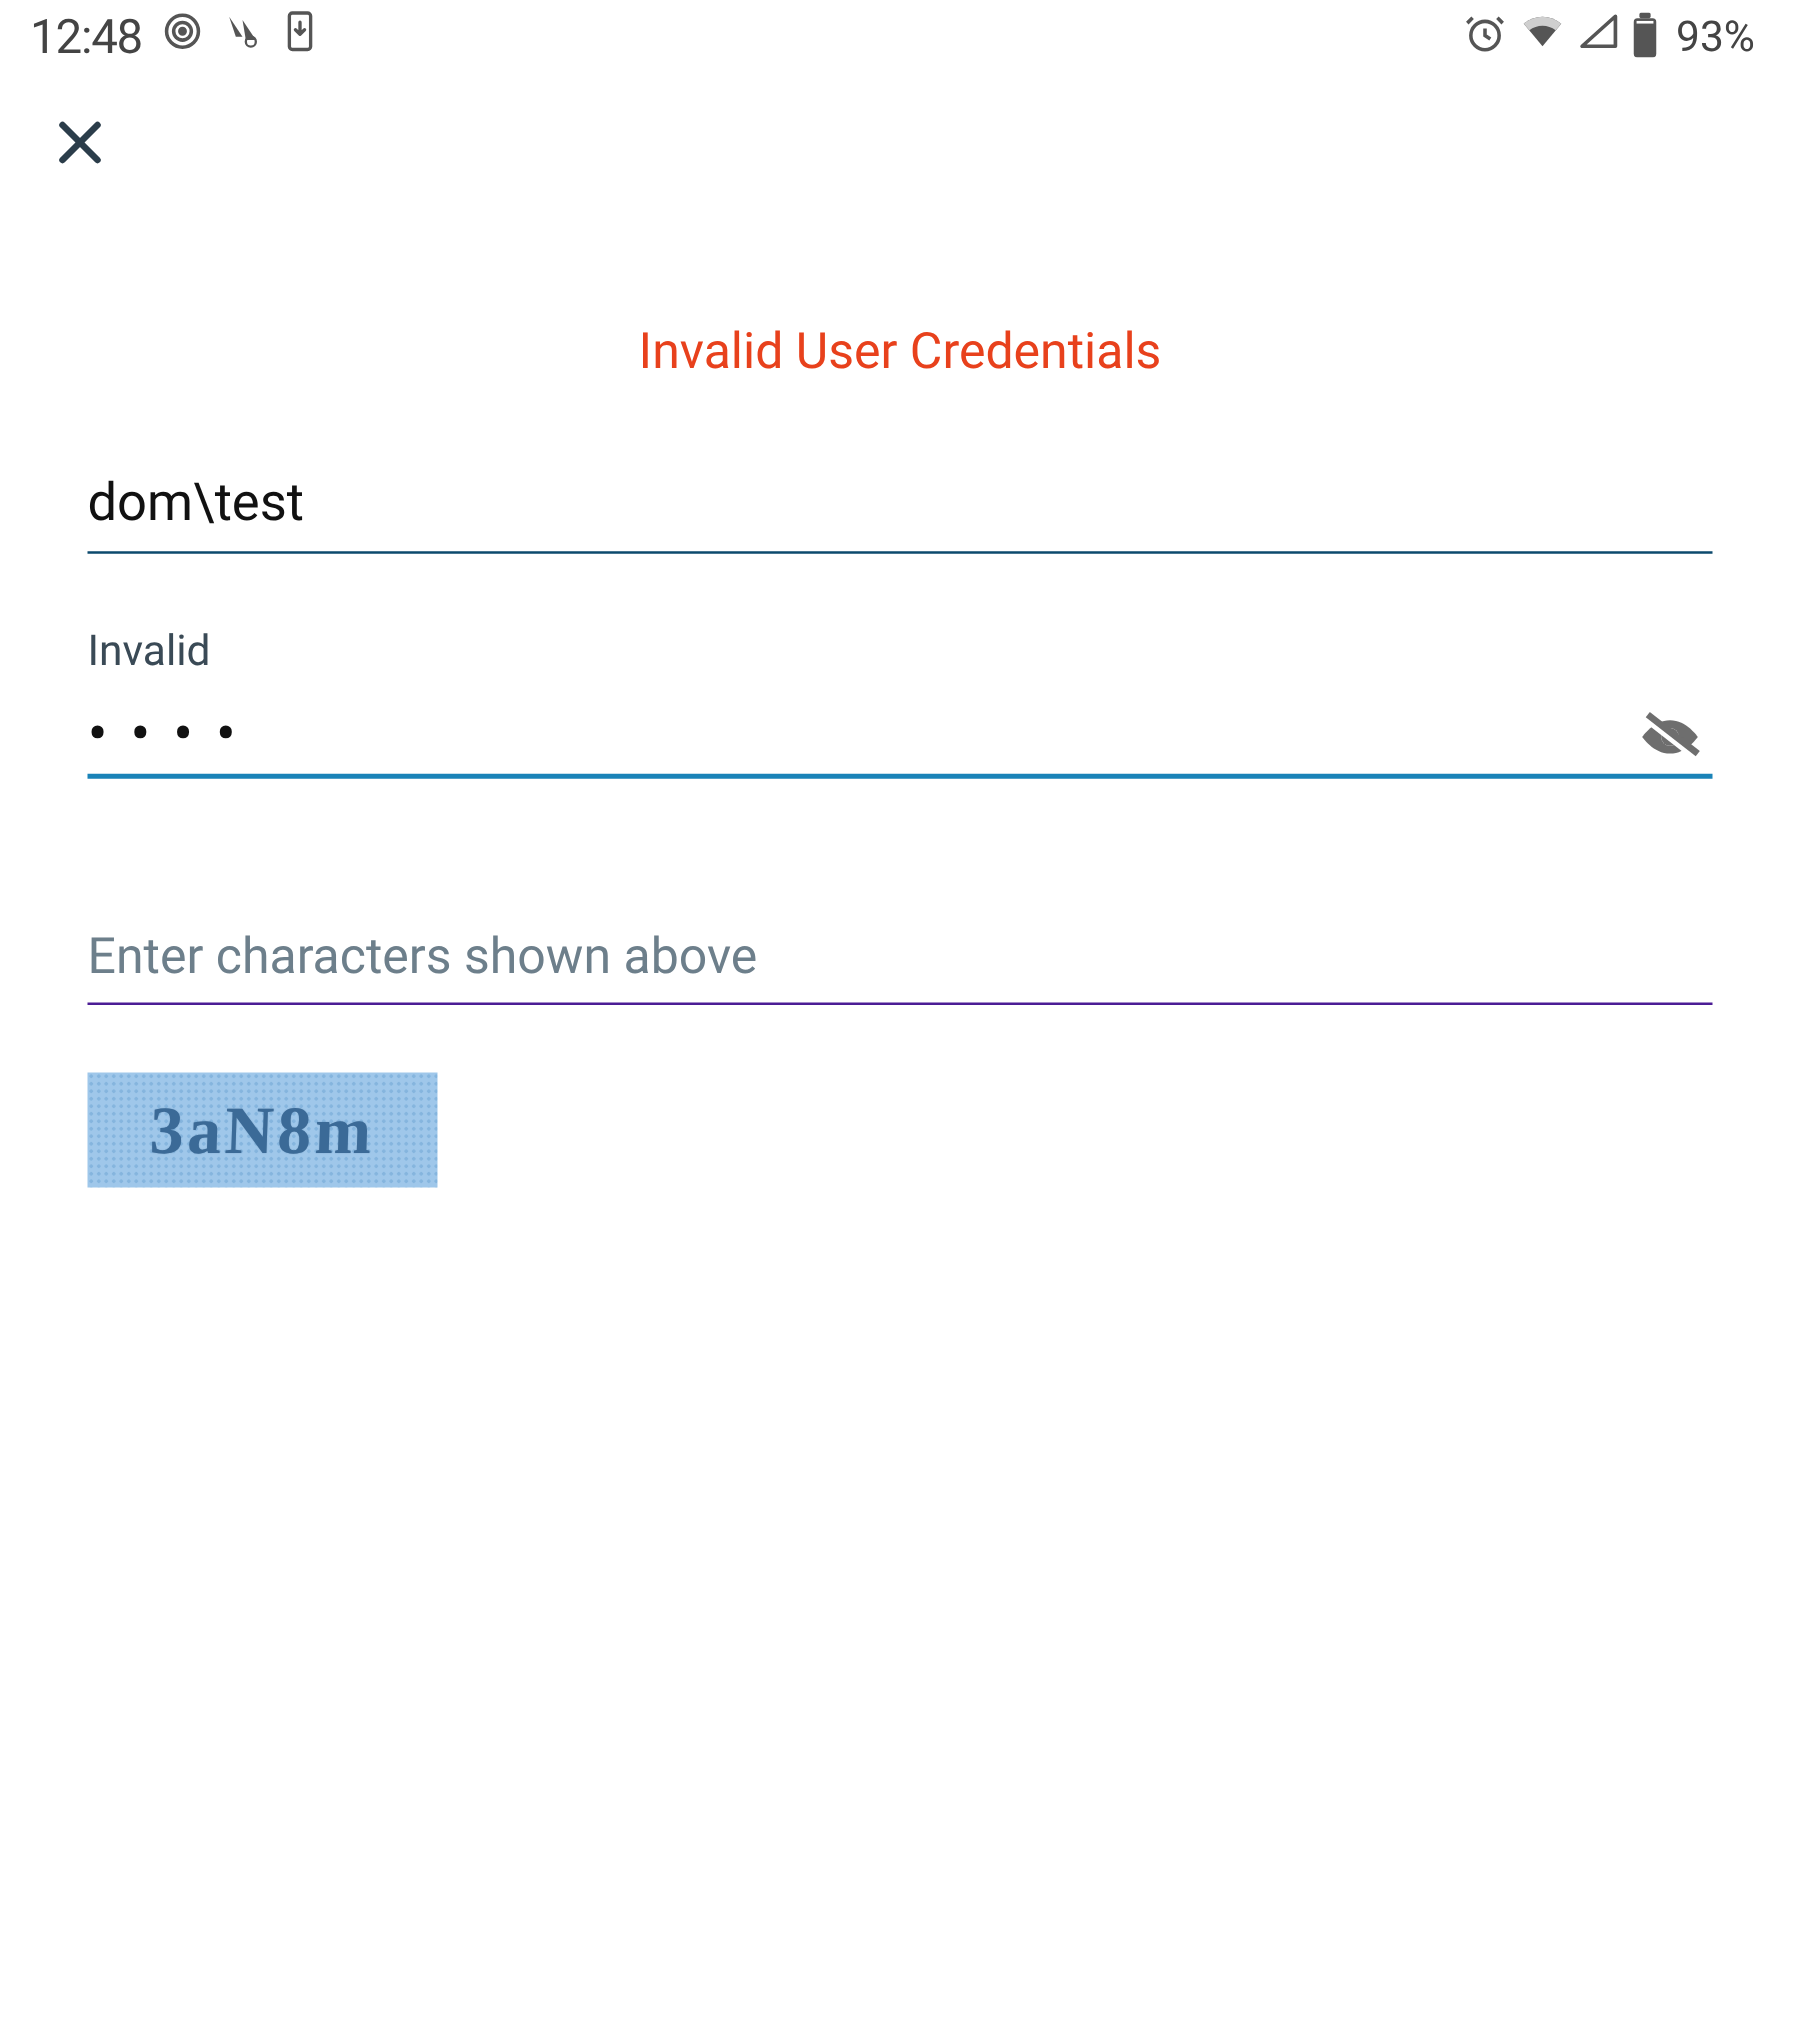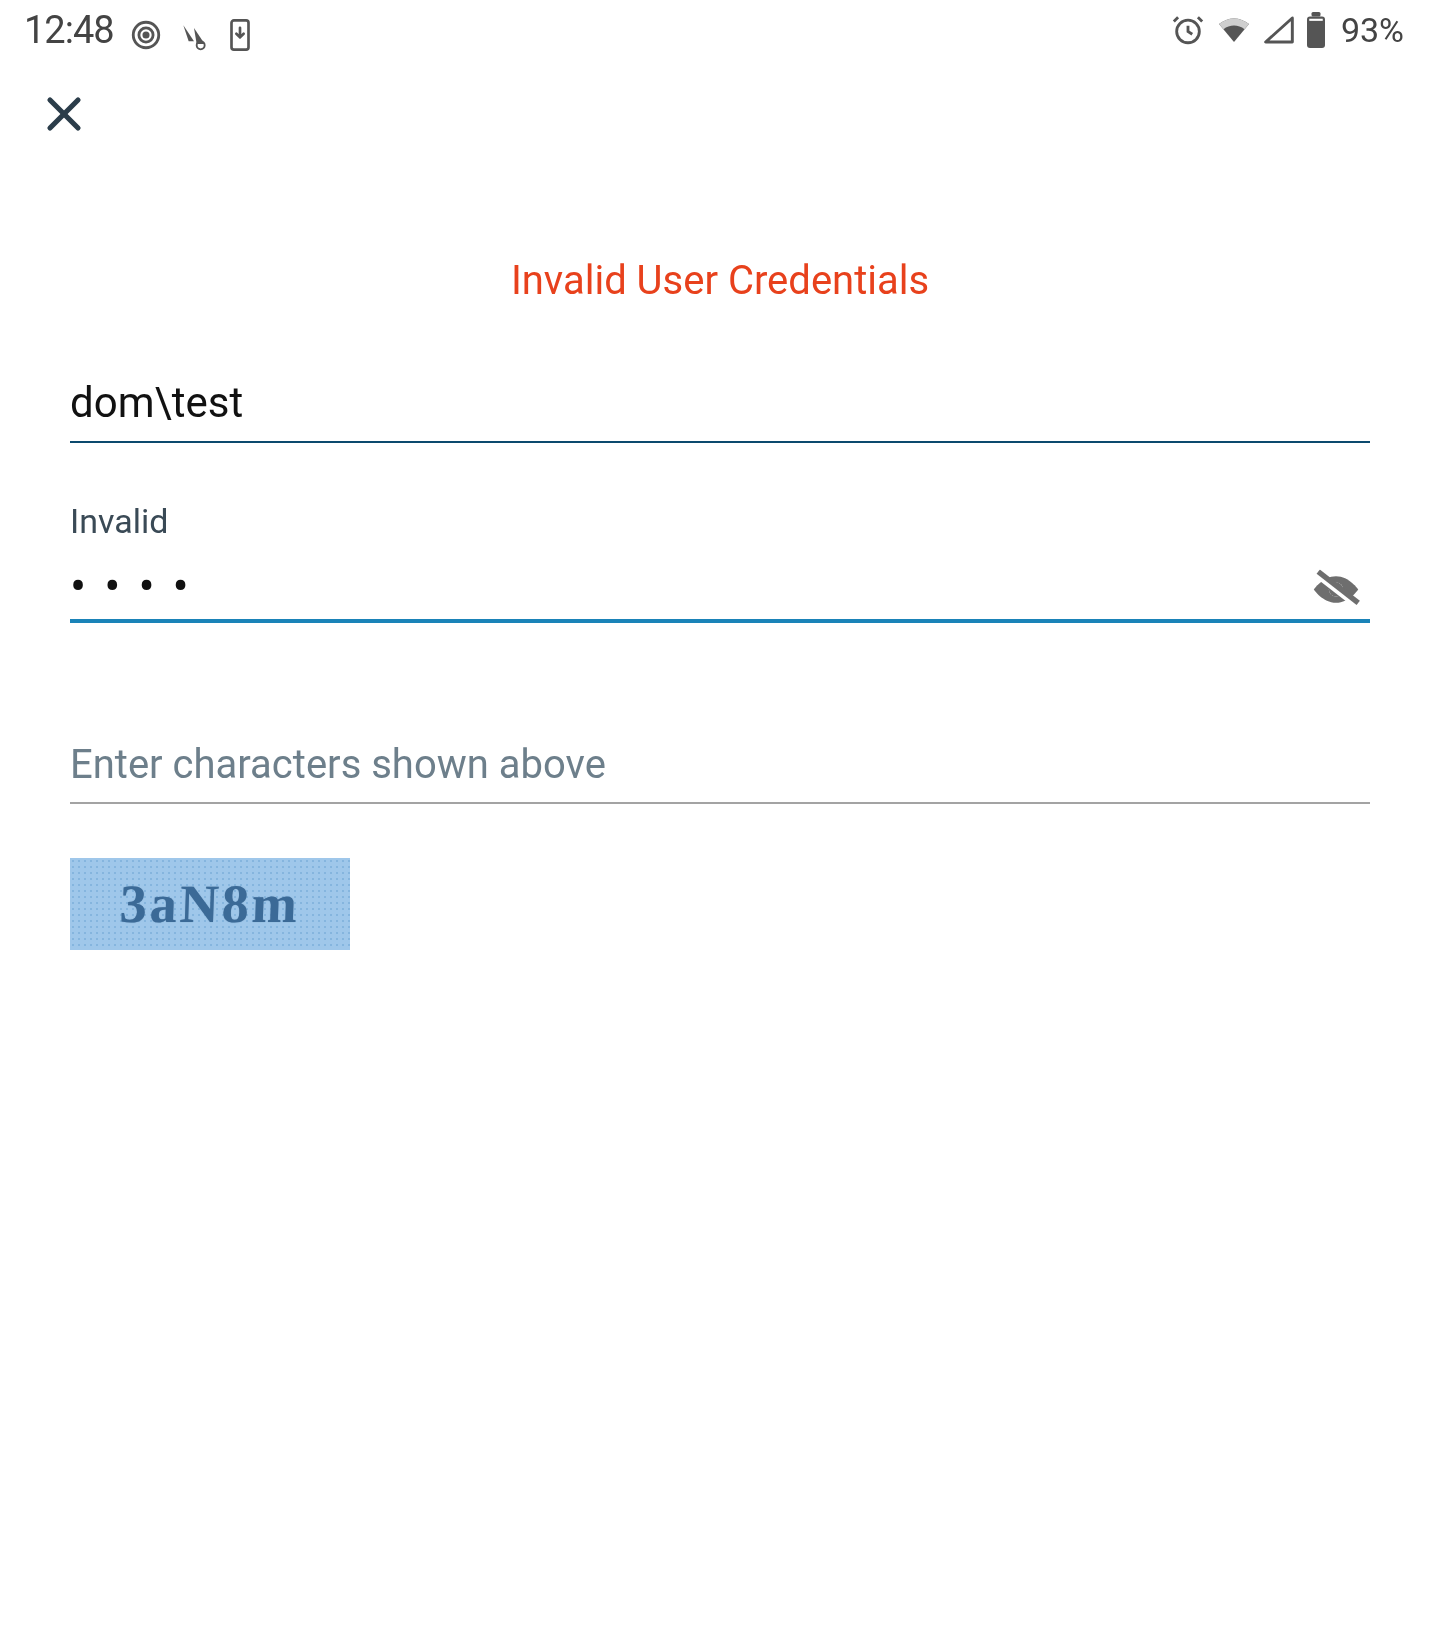--- a/index.html
+++ b/index.html
@@ -7,22 +7,22 @@
     
     
     .status-bar {
       display: flex;
       align-items: center;
       justify-content: space-between;
       padding: 12px 36px 12px 24px;
       height: 60px;
       color: #555;
     }
-    .status-left { display: flex; align-items: flex-end; gap: 15px; }
-    .status-right { display: flex; align-items: center; gap: 10px; }
+    .status-left { display: flex; align-items: flex-start; gap: 15px; }
+    .status-right { display: flex; align-items: flex-start; gap: 10px; }
     .status-time { font-size: 38px; font-weight: 400; color: #444; letter-spacing: -1px; }
     .status-icon { display: inline-flex; align-items: center; justify-content: center; }
     .battery-pct { font-size: 34px; color: #444; margin-left: 4px; }
 
     
     .app-bar { padding: 30px 40px 0 40px; }
     .close-btn { background: none; border: none; cursor: pointer; padding: 0; }
 
     
     .content { padding: 0 70px; }
@@ -71,21 +71,21 @@
       transform: translateY(-50%);
       background: none;
       border: none;
       cursor: pointer;
       padding: 6px;
     }
     .captcha-field { margin-top: 110px; margin-bottom: 54px; }
     .captcha-input {
       width: 100%;
       border: none;
-      border-bottom: 2px solid #a3a3a3;
+      border-bottom: 2px solid #4c1d95;
       font-size: 40px;
       padding: 8px 0 14px 0;
       outline: none;
       background: transparent;
       color: #111;
       font-family: inherit;
     }
     .captcha-input::placeholder { color: #6d7f8b; }
     .captcha-img {
       width: 280px;

